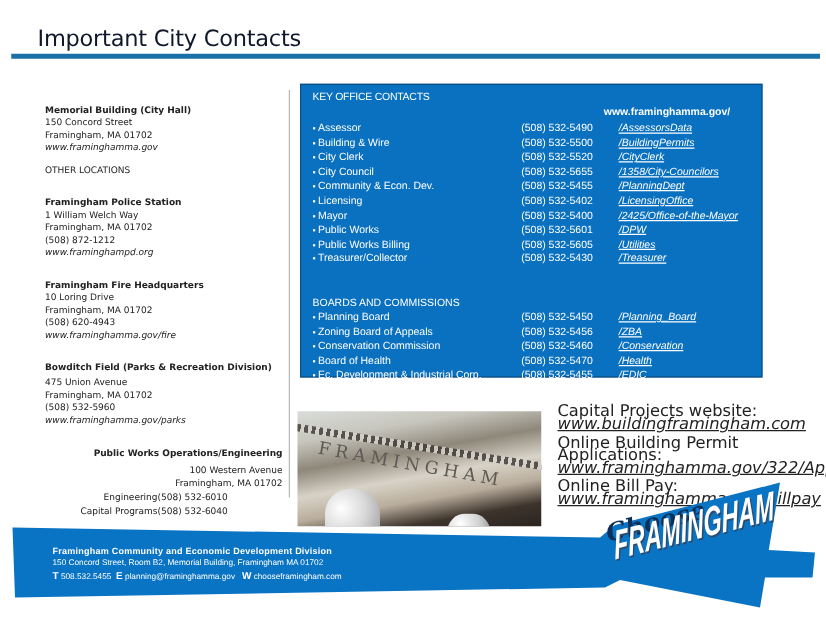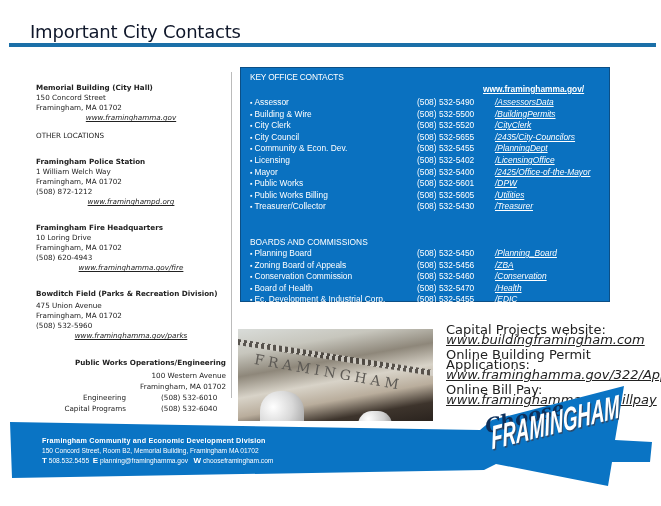--- a/index.html
+++ b/index.html
@@ -16,40 +16,40 @@
       background: #1b6fa8;
     }
 
     
     .left-col {
       position: absolute; left: 36px; top: 67px; width: 190px;
       font-family: "DejaVu Sans", sans-serif; font-size: 7.2px; line-height: 10px; color: #222;
     }
     .block { margin-bottom: 8px; }
     .block .bold { font-weight: bold; margin-top: 16px; }
-    .block .link { font-style: italic; text-decoration: underline; color: #222; text-align: center; }
+    .block .link { font-style: italic; color: #222; }
     .other-heading { margin-top: 6px; }
-    .sub-row { display: flex; padding-left: 5px; gap: 35px; }
+    .sub-row { display: flex; padding-left: 5px; }
     .sub-row .lbl { width: 85px; }
 
     .divider {
       position: absolute; left: 231px; top: 72px; width: 1px; height: 326px; background: #bbbbbb;
     }
 
     
     .key-box {
       position: absolute; left: 240px; top: 67px; width: 370px; height: 235px;
       background: #0a71c0; border: 1px solid #0b4f86; color: #fff;
       font-family: "Liberation Sans", sans-serif; font-size: 8.4px;
     }
     .key-box .heading {
       position: absolute; left: 9px; top: 4px; font-size: 8.4px; letter-spacing: -0.2px;
     }
     .key-box .site {
-      position: absolute; left: 242px; top: 16px; font-weight: bold; text-decoration: underline; font-size: 8.4px;
+      position: absolute; left: 242px; top: 16px; font-weight: bold; font-size: 8.4px;
     }
     .key-box .rows { position: absolute; left: 9px; top: 29px; width: 355px; }
     .key-box .row { display: flex; height: 11.6px; line-height: 11.6px; white-space: nowrap; }
     .key-box .row .name { width: 167px; }
     .key-box .row .name::before { content: "\25AA  "; font-size: 7px; }
     .key-box .row .phone { width: 78px; }
     .key-box .row .path { font-style: italic; text-decoration: underline; }
     .key-box .boards-heading { position: absolute; left: 9px; top: 169px; }
     .key-box .rows2 { position: absolute; left: 9px; top: 180px; width: 355px; }
 
@@ -175,21 +175,21 @@
         <span class="path">/BuildingPermits</span>
       </div>
     <div class="row">
         <span class="name">City Clerk</span>
         <span class="phone">(508) 532-5520</span>
         <span class="path">/CityClerk</span>
       </div>
     <div class="row">
         <span class="name">City Council</span>
         <span class="phone">(508) 532-5655</span>
-        <span class="path">/2435/City-Councilors</span>
+        <span class="path">/1358/City-Councilors</span>
       </div>
     <div class="row">
         <span class="name">Community &amp; Econ. Dev.</span>
         <span class="phone">(508) 532-5455</span>
         <span class="path">/PlanningDept</span>
       </div>
     <div class="row">
         <span class="name">Licensing</span>
         <span class="phone">(508) 532-5402</span>
         <span class="path">/LicensingOffice</span>

